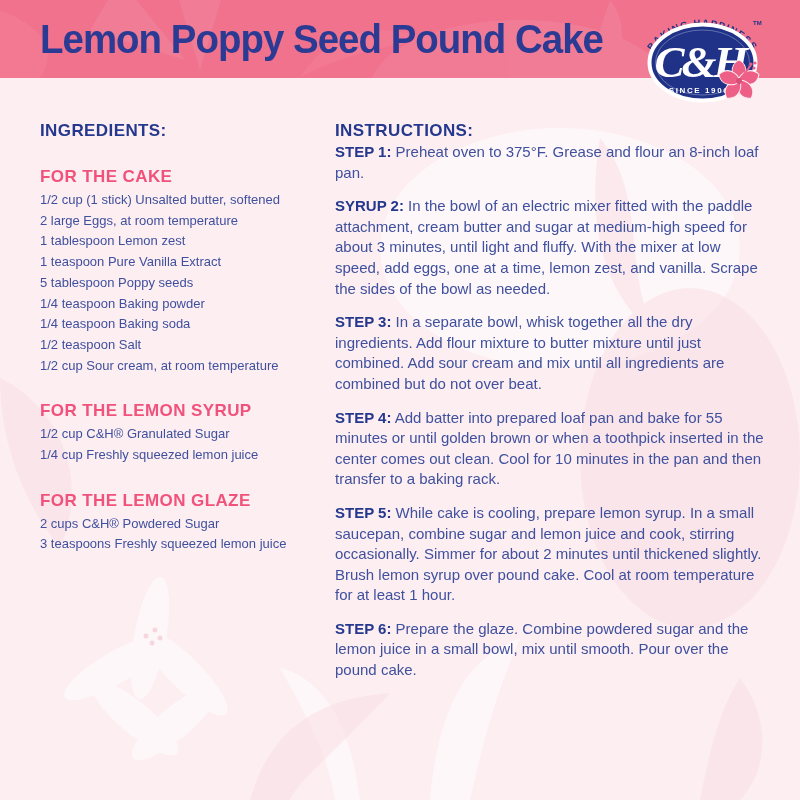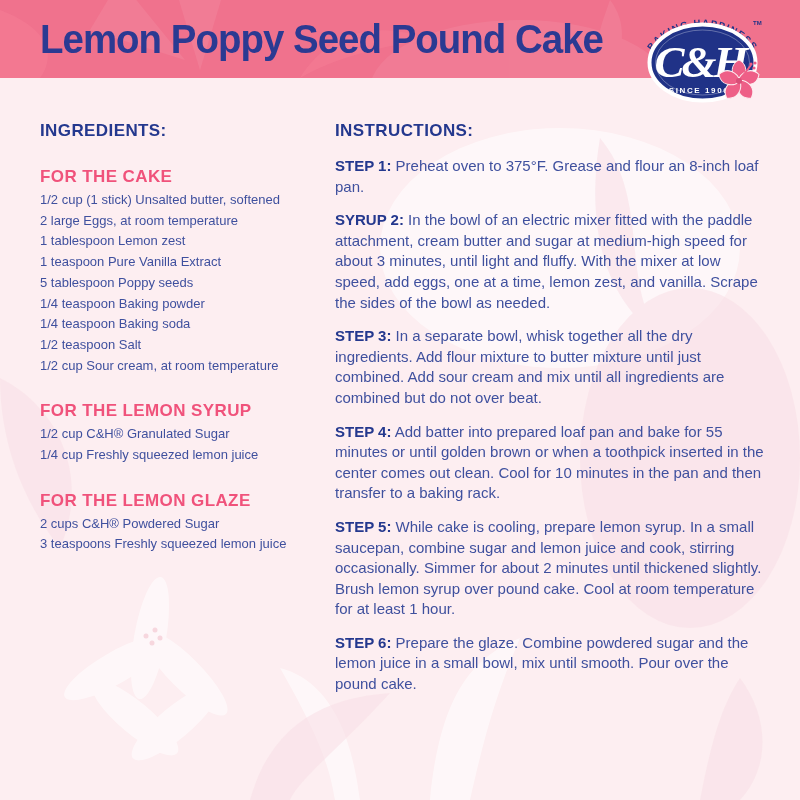--- a/index.html
+++ b/index.html
@@ -32,21 +32,21 @@
   
   .content{position:absolute;top:78px;left:0;width:800px;height:722px;overflow:hidden;}
   .floral{position:absolute;top:0;left:0;pointer-events:none;}
 
   .col{position:absolute;top:42px;}
   .col-ingredients{left:40px;width:292px;}
   .col-instructions{left:335px;width:432px;}
 
   h2{font-size:17px;font-weight:bold;letter-spacing:.4px;color:var(--heading-blue);line-height:22px;}
   .col-ingredients h2{margin-bottom:0;}
-  .col-instructions h2{margin-bottom:14px;}
+  .col-instructions h2{}
 
   .ing-section .sec-title{
     font-size:17px;font-weight:bold;letter-spacing:.4px;
     color:var(--accent-pink);line-height:22px;margin-top:24px;margin-bottom:2px;
   }
   .ing-list{list-style:none;}
   .ing-item{font-size:13px;color:var(--body-blue);line-height:20.7px;white-space:nowrap;}
 
   .step{font-size:15px;color:var(--body-blue);line-height:20.6px;margin-bottom:13px;}
   .step-label{font-weight:bold;color:var(--heading-blue);}

